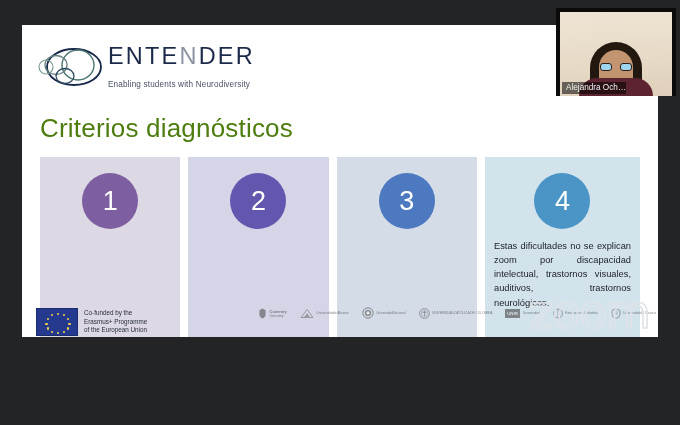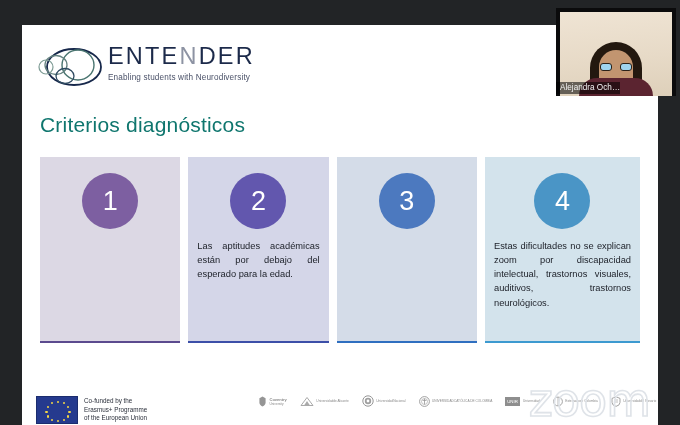--- a/index.html
+++ b/index.html
@@ -8,43 +8,43 @@
     background: #222426;
     font-family: "Liberation Sans", sans-serif;
     overflow: hidden;
   }
   #app { position: relative; width: 680px; height: 425px; background: #222426; }
 
   
   #slide {
     position: absolute;
     left: 22px; top: 25px;
-    width: 636px; height: 400px;
+    width: 636px; height: 312px;
     background: #ffffff;
     overflow: hidden;
   }
 
   
   .brand { position: absolute; left: 12px; top: 14px; width: 250px; height: 56px; }
   .brand-mark { position: absolute; left: 0; top: 4px; width: 70px; height: 48px; }
   .brand-text { position: absolute; left: 74px; top: 6px; }
   .brand-word {
     font-size: 23.5px; letter-spacing: 2.2px; font-weight: 400;
     color: #1c2a4a; line-height: 1; white-space: nowrap;
   }
   .brand-word .soft { color: #8d93a3; }
   .brand-tag {
     font-size: 8.2px; color: #4a5168; letter-spacing: 0.15px;
-    margin-top: 4px; white-space: nowrap;
+    margin-top: 11px; white-space: nowrap;
   }
 
   
   .slide-title {
     position: absolute; left: 18px; top: 88px;
-    font-size: 21px; color: #0f766e; font-weight: 400;
+    font-size: 26px; color: #4d7c0f; font-weight: 400;
     letter-spacing: 0.2px; white-space: nowrap;
   }
 
   
   .cards {
     position: absolute; left: 18px; top: 132px;
     width: 600px; height: 186px;
     display: flex; gap: 8px;
   }
   .card {
@@ -148,21 +148,21 @@
   .lens {
     width: 12px; height: 8px; border-radius: 3px;
     background: #9fd4ef; border: 1.1px solid #2b2118;
   }
   .cam-body {
     position: absolute; left: 50%; bottom: 0; transform: translateX(-50%);
     width: 74px; height: 18px; border-radius: 30px 30px 0 0;
     background: #5b2430;
   }
   .cam-name {
-    position: absolute; left: 0; bottom: 2px;
+    position: absolute; left: 6px; bottom: 2px;
     background: rgba(0,0,0,0.55);
     color: #f2f2f2; font-size: 8.2px;
     padding: 1px 0 2px 4px;
     max-width: 96px; overflow: hidden; white-space: nowrap;
   }
 </style>
 </head>
 <body>
 
 <div id="app">
@@ -187,21 +187,20 @@
 
     <div class="cards">
 
       <div class="card" style="background:#DCD8E4">
         <div class="badge" style="background:#7D5FA1">1</div>
         <div class="bottom-rule" style="background:#5B4A8E"></div>
       </div>
 
       <div class="card" style="background:#D4D6E8">
         <div class="badge" style="background:#6257AE">2</div>
-        <div class="card-text">Las aptitudes académicas están por debajo del esperado para la edad.</div>
         <div class="bottom-rule" style="background:#3C4FA8"></div>
       </div>
 
       <div class="card" style="background:#D4DCE8">
         <div class="badge" style="background:#4C79BF">3</div>
         <div class="bottom-rule" style="background:#2F6FC0"></div>
       </div>
 
       <div class="card wide" style="background:#D3E3EC">
         <div class="badge" style="background:#4A95C6">4</div>

